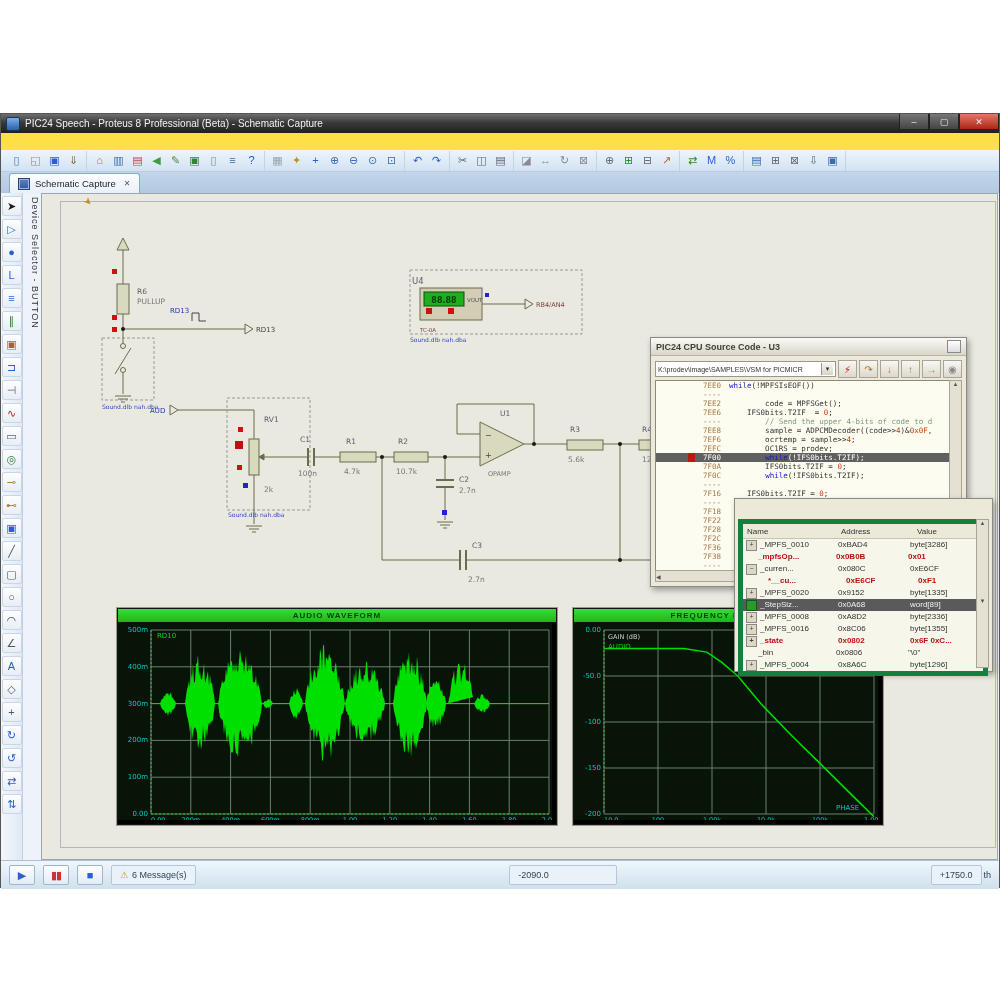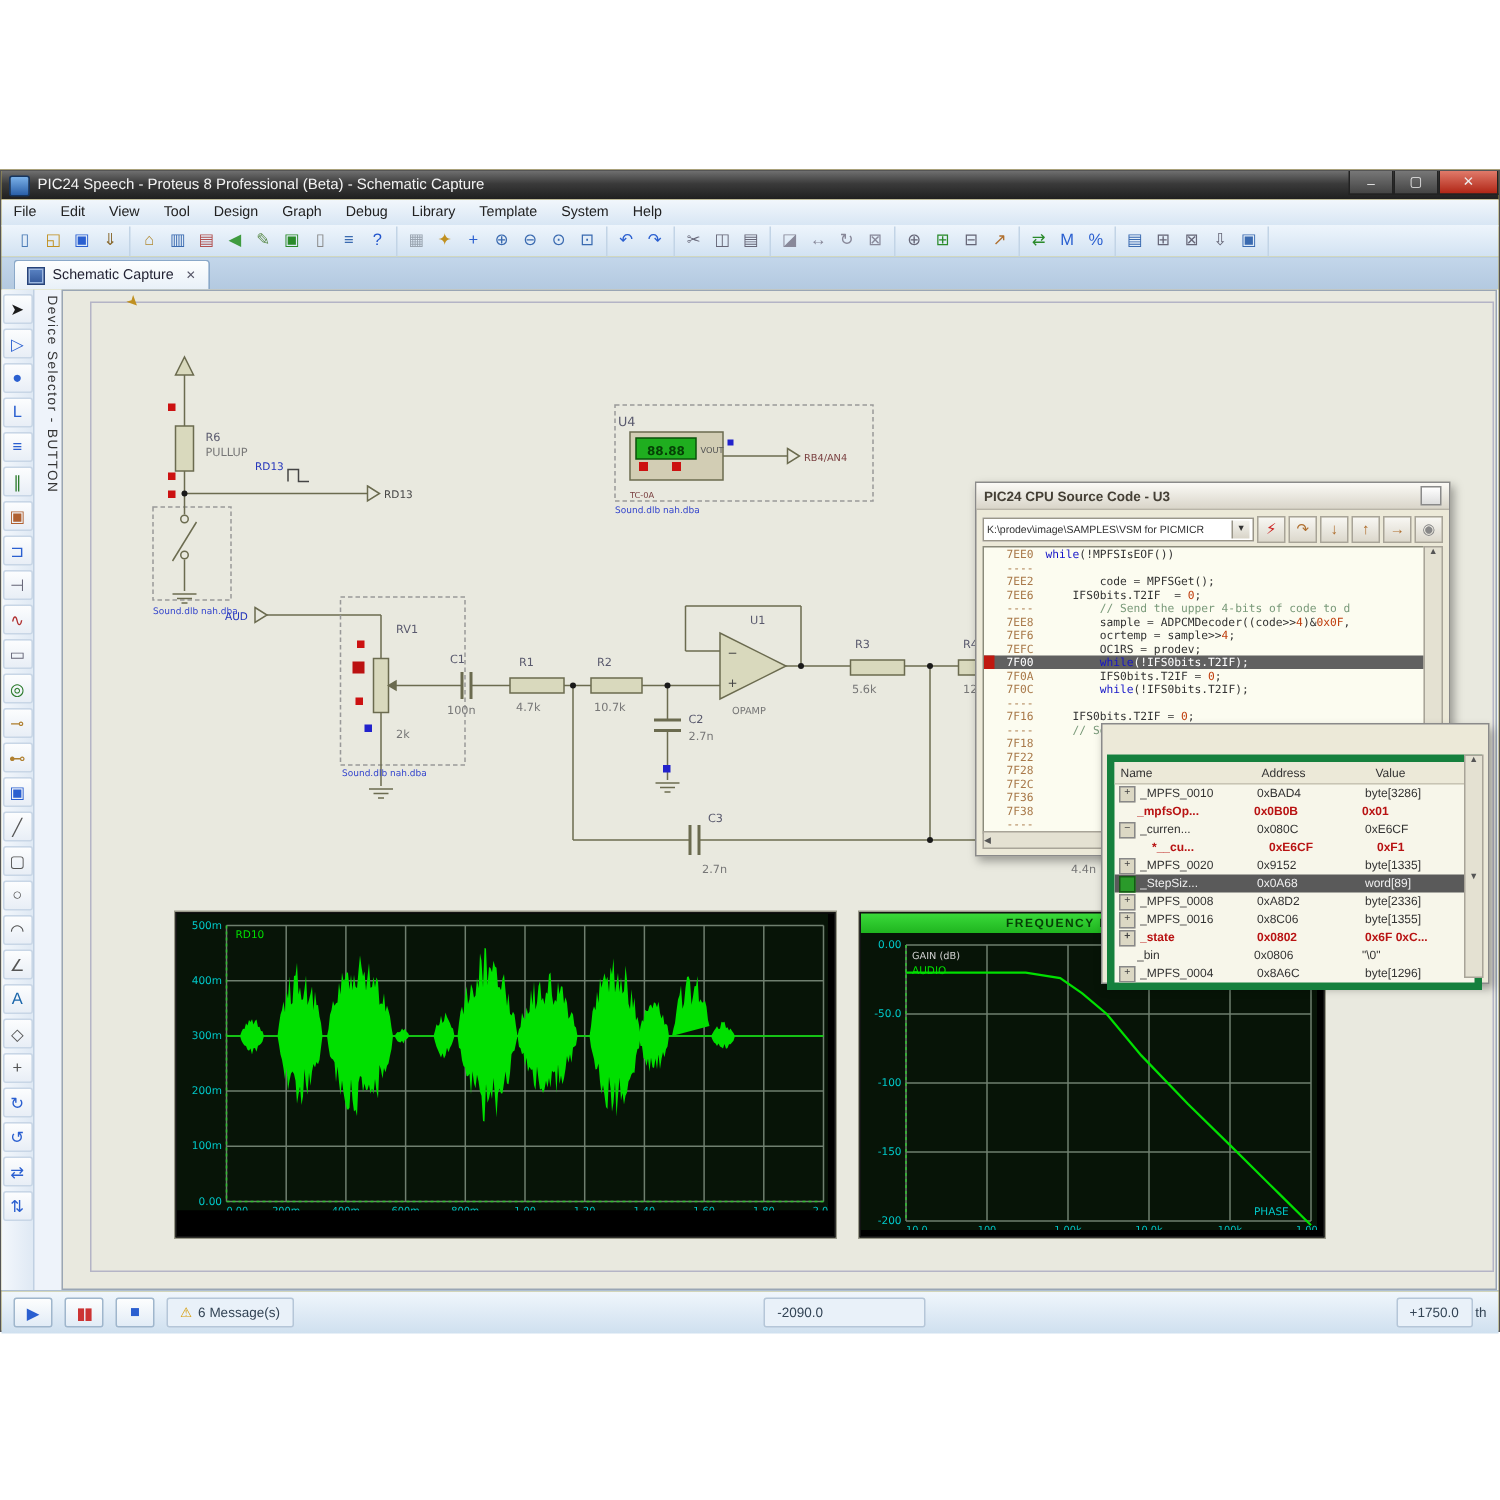--- a/index.html
+++ b/index.html
@@ -30,30 +30,30 @@
   .ltool{width:18px;height:18px;margin-bottom:3px;display:flex;align-items:center;justify-content:center;font-size:11px;background:linear-gradient(#fcfdfe,#e8eef6);border:1px solid #c8d6e6;border-radius:2px;}
   #vlabel{position:absolute;left:23px;top:4px;width:16px;height:360px;writing-mode:vertical-rl;font-size:9px;color:#333;letter-spacing:1px;}
   #canvas{position:absolute;left:40px;top:0;width:957px;height:667px;background:#e9e9df;border:1px solid #9aa6b4;box-sizing:border-box;overflow:hidden;}
   #sheetborder{position:absolute;left:18px;top:7px;width:934px;height:645px;border:1px solid #b4b4c6;}
   #originarrow{position:absolute;left:42px;top:2px;color:#c09020;font-size:10px;transform:rotate(45deg);}
   svg text{font-family:"DejaVu Sans","Liberation Sans",sans-serif;}
   
   .graphwin{position:absolute;background:#000;border:1px solid #141414;box-shadow:0 0 0 1px #9a9a8a;z-index:5;}
   .gtitle{height:13px;background:linear-gradient(#3ada3a,#1fb51f);color:#063f06;font-size:8px;font-weight:bold;text-align:center;line-height:13px;letter-spacing:1px;}
   
-  .fwin{position:absolute;background:#ece9d8;border:1px solid #8a8a8a;box-shadow:2px 3px 6px rgba(0,0,0,.35);}
+  .fwin{position:absolute;background:#ece9d8;border:1px solid #8a8a8a;box-shadow:2px 3px 6px rgba(0,0,0,.35);margin-top:16px;}
   .ftitle{height:17px;background:linear-gradient(#fbfaf6,#d9d5c9);border-bottom:1px solid #b8b4a8;display:flex;align-items:center;padding:0 5px;font-size:9px;font-weight:bold;color:#443f35;}
   .fclose{margin-left:auto;width:12px;height:11px;border:1px solid #8a8a8a;background:linear-gradient(#fff,#ddd);}
   #srcwin{left:649px;top:207px;width:315px;height:248px;z-index:20;}
   #srctools{height:22px;display:flex;align-items:center;padding:2px 4px;}
   #srccombo{width:226px;height:14px;background:#fff;border:1px solid #9a96896;border:1px solid #9a9689;font-size:7px;color:#333;display:flex;align-items:center;padding:0 2px;white-space:nowrap;overflow:hidden;}
   #srccombo .dd{margin-left:auto;width:11px;height:12px;background:linear-gradient(#f5f4ef,#d8d4c8);border-left:1px solid #9a9689;text-align:center;font-size:7px;line-height:12px;flex:none;}
   .srcbtn{width:17px;height:16px;margin-left:2px;display:flex;align-items:center;justify-content:center;font-size:10px;background:linear-gradient(#f8f7f3,#dcd8cc);border:1px solid #a8a498;}
   #codearea{position:absolute;left:4px;top:42px;width:296px;height:190px;background:#fcfcf0;border:1px solid #8a8a7a;overflow:hidden;font-family:"DejaVu Sans Mono","Liberation Mono",monospace;font-size:7.5px;}
-  .crow{display:flex;height:9px;line-height:9px;white-space:pre;}
+  .crow{display:flex;height:9px;line-height:9px;white-space:pre;padding-left:32px;}
   .crow .addr{width:26px;flex:none;color:#a87848;padding-left:8px;}
   .crow .ctext{color:#333;}
   .crow .kw{color:#1515c8;}
   .crow .num{color:#c04010;}
   .crow.comment .ctext{color:#7a9a7a;}
   .crow.current{background:#606060;}
   .crow.current .ctext,.crow.current .addr{color:#fff;}
   .crow .bp{width:7px;flex:none;}
   .crow.current .bp{background:#c01810;}
   .vsb{position:absolute;right:4px;top:42px;width:11px;height:190px;background:#e4e1d2;border:1px solid #a8a498;font-size:6px;text-align:center;color:#555;}
@@ -85,33 +85,20 @@
   <div id="titlebar">
     <span class="appicon"></span>
     <span>PIC24 Speech - Proteus 8 Professional (Beta) - Schematic Capture</span>
     <span class="winbtns">
       <span class="winbtn">–</span>
       <span class="winbtn">▢</span>
       <span class="winbtn close">✕</span>
     </span>
   </div>
 
-  <div id="menubar">
-      <span class="menu-item">File</span>
-      <span class="menu-item">Edit</span>
-      <span class="menu-item">View</span>
-      <span class="menu-item">Tool</span>
-      <span class="menu-item">Design</span>
-      <span class="menu-item">Graph</span>
-      <span class="menu-item">Debug</span>
-      <span class="menu-item">Library</span>
-      <span class="menu-item">Template</span>
-      <span class="menu-item">System</span>
-      <span class="menu-item">Help</span>
-    </div>
   <div id="toolbar">
       <span class="tgroup">
         <span class="icon-btn" style="color: rgb(74, 122, 181);">▯</span>
         <span class="icon-btn" style="color: rgb(192, 144, 32);">◱</span>
         <span class="icon-btn" style="color: rgb(42, 95, 208);">▣</span>
         <span class="icon-btn" style="color: rgb(138, 106, 48);">⇓</span>
       </span>
       <span class="tgroup">
         <span class="icon-btn" style="color: rgb(176, 136, 48);">⌂</span>
         <span class="icon-btn" style="color: rgb(58, 106, 176);">▥</span>
@@ -368,20 +355,21 @@
         <g font-size="6" fill="#3344cc">
           <text x="60" y="215">Sound.dlb nah.dba</text>
           <text x="186" y="323">Sound.dlb nah.dba</text>
           <text x="368" y="148">Sound.dlb nah.dba</text>
         </g>
         <text x="425" y="108" font-size="5.5" fill="#555">VOUT</text>
         <text x="402" y="109" font-size="8" fill="#064006" text-anchor="middle" font-weight="bold">88.88</text>
       </svg>
 
       <div class="graphwin" style="left:75px;top:414px;width:438px;height:215px">
+        <div class="gtitle">AUDIO WAVEFORM</div>
         <svg id="audio-plot" width="434" height="198">
             <rect x="0" y="0" width="434" height="198" fill="#071407"></rect>
             <line x1="33" y1="8" x2="33" y2="192" stroke="#6f7f6f" stroke-width="1"></line>
             <line x1="72.8" y1="8" x2="72.8" y2="192" stroke="#6f7f6f" stroke-width="1"></line>
             <line x1="112.6" y1="8" x2="112.6" y2="192" stroke="#6f7f6f" stroke-width="1"></line>
             <line x1="152.4" y1="8" x2="152.4" y2="192" stroke="#6f7f6f" stroke-width="1"></line>
             <line x1="192.2" y1="8" x2="192.2" y2="192" stroke="#6f7f6f" stroke-width="1"></line>
             <line x1="232" y1="8" x2="232" y2="192" stroke="#6f7f6f" stroke-width="1"></line>
             <line x1="271.8" y1="8" x2="271.8" y2="192" stroke="#6f7f6f" stroke-width="1"></line>
             <line x1="311.6" y1="8" x2="311.6" y2="192" stroke="#6f7f6f" stroke-width="1"></line>

